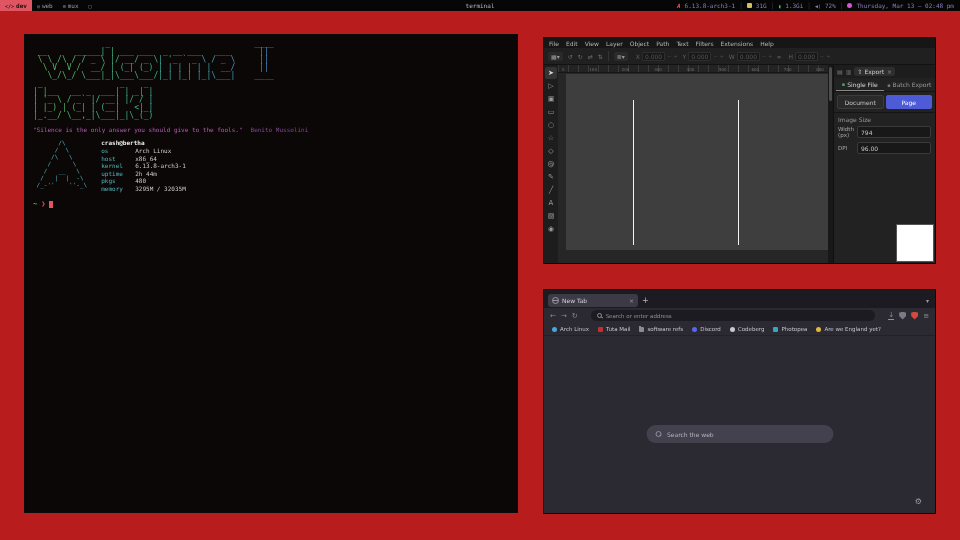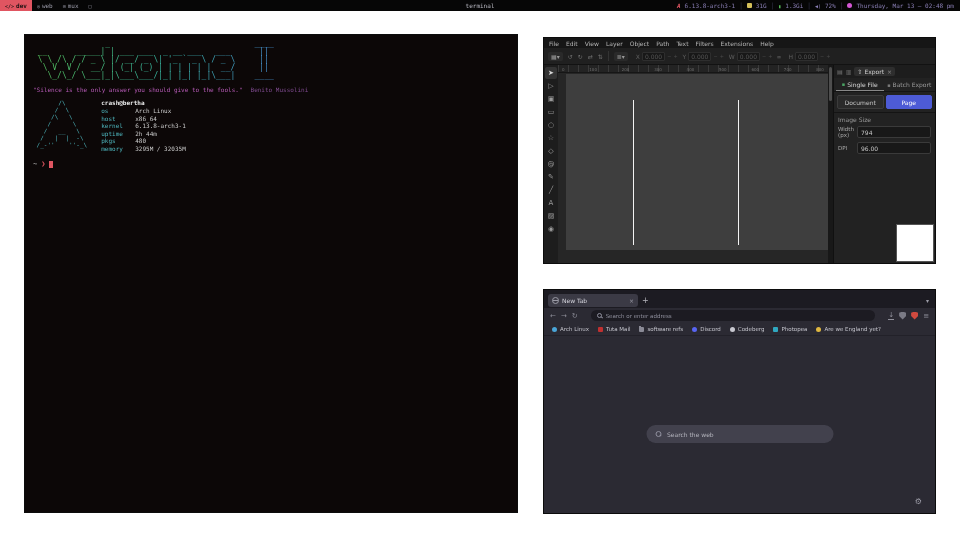--- a/index.html
+++ b/index.html
@@ -1,16 +1,16 @@
 <!DOCTYPE html>
 <html><head>
 <meta charset="utf-8">
 <style>
   html,body{margin:0;padding:0;background:#000;}
-  .screen{position:relative;width:960px;height:540px;background:#ffffff;overflow:hidden;
+  .screen{position:relative;width:960px;height:540px;background:#b91c1c;overflow:hidden;
           font-family:"DejaVu Sans",sans-serif;-webkit-font-smoothing:antialiased;}
 
   
   .topbar{position:absolute;left:0;top:0;width:960px;height:11px;background:#060606;
           display:flex;align-items:center;font-family:"DejaVu Sans Mono",monospace;
           font-size:6px;color:#8f8fa0;}
   .workspaces{display:flex;align-items:center;height:11px;}
   .ws{display:flex;align-items:center;gap:2px;padding:0 5px;height:11px;color:#9a9aa8;}
   .ws.active{background:#e05561;color:#1a1212;font-weight:bold;}
   .ws-icon{font-size:5px;}
@@ -179,20 +179,25 @@
       <span>Thursday, Mar 13 — 02:48 pm</span>
     </div>
   </div>
 
   <div class="terminal appwin">
     <pre class="banner">               _                              ____
  __      _____| | ___ ___  _ __ ___   ___      ||
  \ \ /\ / / _ \ |/ __/ _ \| '_ ` _ \ / _ \     ||
   \ V  V /  __/ | (_| (_) | | | | | |  __/     ||
    \_/\_/ \___|_|\___\___/|_| |_| |_|\___|    ____</pre>
+    <pre class="banner"> _                _    _ 
+| |__   __ _  ___| | _| |
+| '_ \ / _` |/ __| |/ / |
+| |_) | (_| | (__|   &lt;|_|
+|_.__/ \__,_|\___|_|\_(_)</pre>
     <div class="quote-line"><span>"Silence is the only answer you should give to the fools."</span><span class="quote-author">Benito Mussolini</span></div>
     <div class="fetch">
       <pre class="arch-logo">       /\
       /  \
      /\   \
     /      \
    /   __   \
   /   |  |  -\
  /_-''    ''-_\</pre>
       <div>

